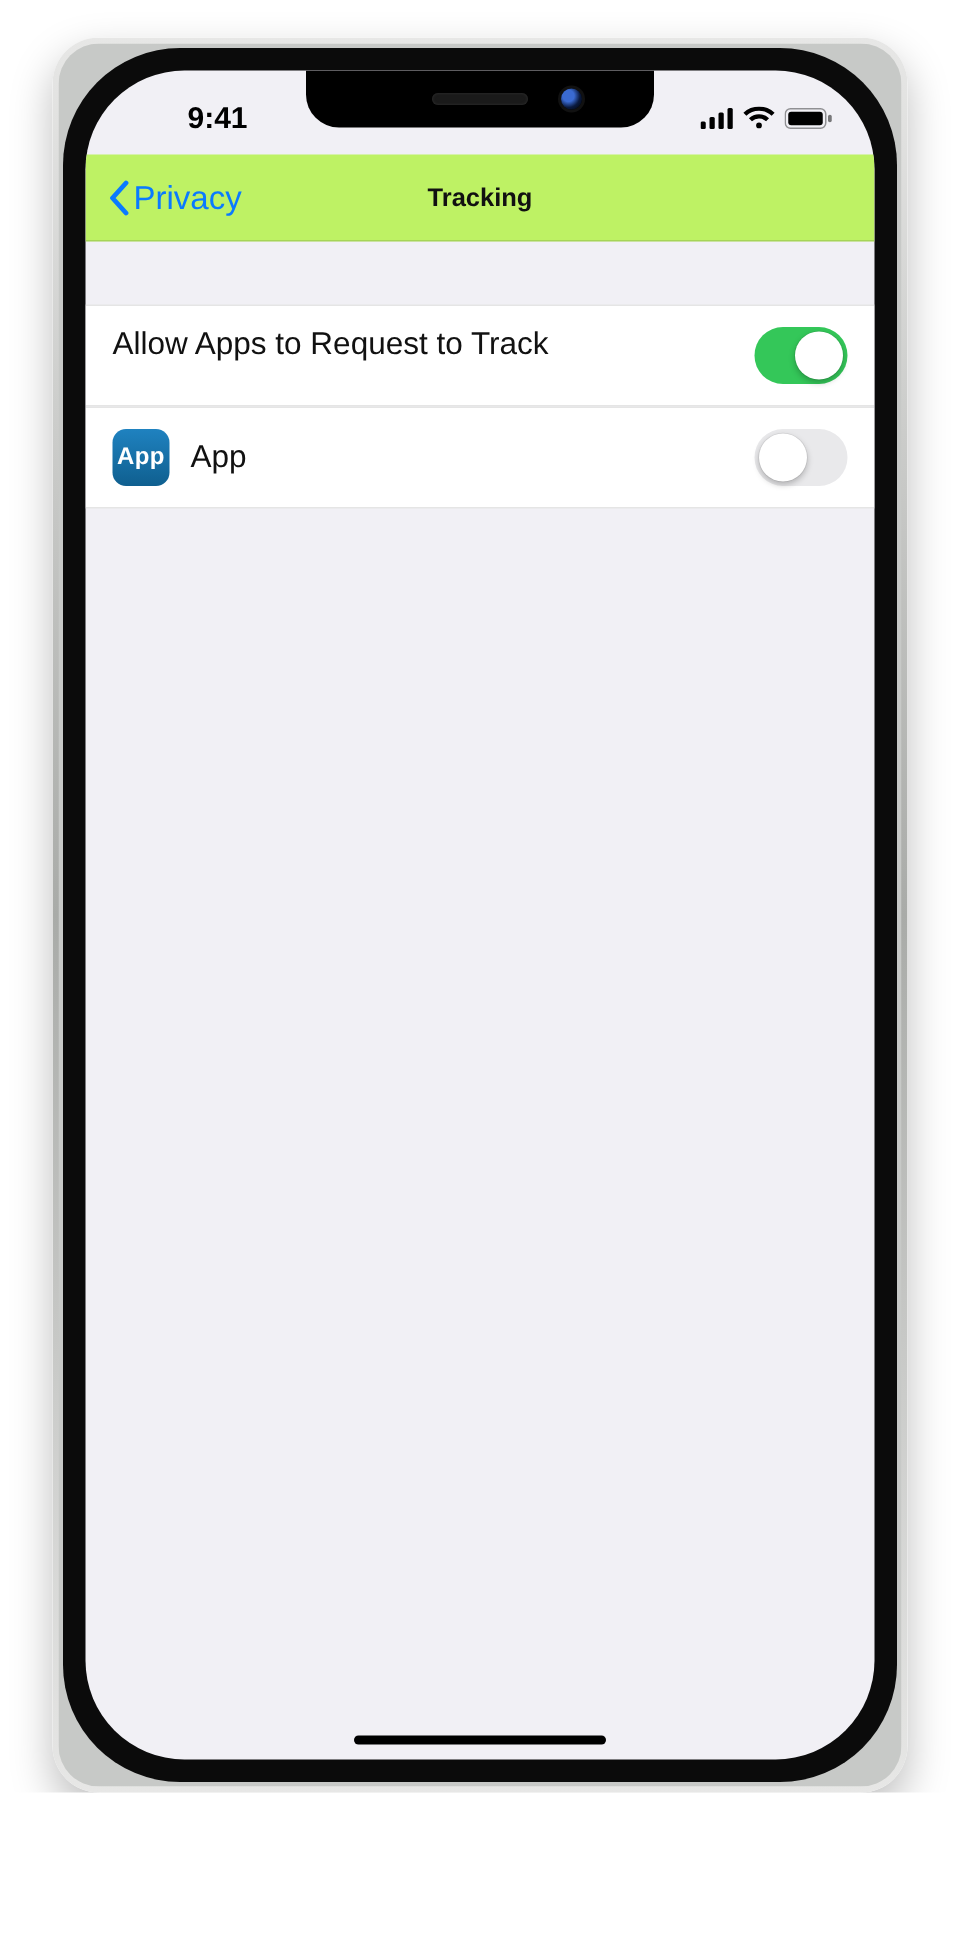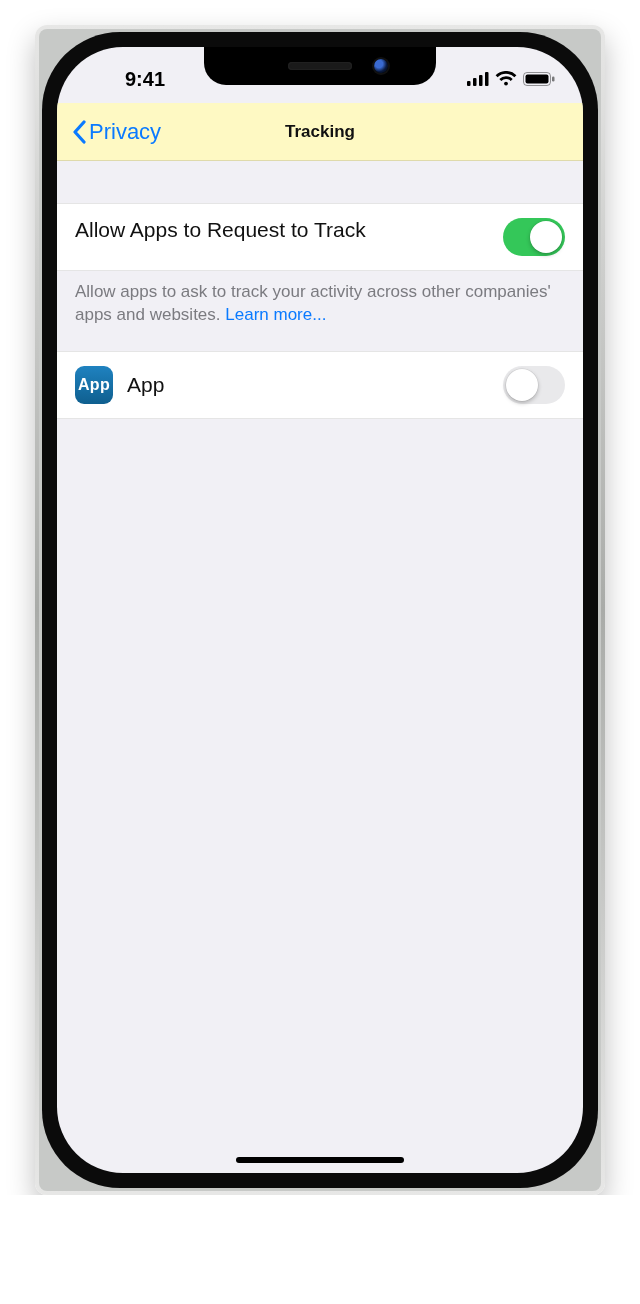--- a/index.html
+++ b/index.html
@@ -12,21 +12,21 @@
       -webkit-font-smoothing: antialiased;
       color: #111;
       width: 640px;
     }
     
     .phone {
       position: relative;
       width: 570px;
       height: 1170px;
       margin: 25px 0 0 0;
-      border-radius: 12px;
+      border-radius: 31px;
       background:
         linear-gradient(#c7c9c7,#c7c9c7) padding-box,
         linear-gradient(180deg,#e7e7e6 0%,#a9aba8 50%,#e7e7e6 100%) border-box;
       border: 4px solid transparent;
       box-shadow: 0 12px 28px rgba(0,0,0,.25);
     }
     .phone::after { 
       content:"";
       position:absolute; inset:3px;
       border-radius: 78px;
@@ -85,21 +85,21 @@
     }
     .status-left  { width: 120px; text-align:center; }
     .status-right { width: 120px; display:flex; justify-content:flex-end; align-items:center; gap:6px; }
     .icon svg { display:block; }
 
     
     .navbar {
       position:absolute; top:56px; left:0; right:0; height:58px;
       border-bottom:1px solid rgba(0,0,0,.12);
       display:flex; align-items:center; justify-content:center;
-      background:#fef9c3;
+      background:#bef264;
     }
     .navbar .title { font-size:17px; font-weight:700; }
     .back {
       position:absolute; left:8px; top:0; bottom:0;
       display:flex; align-items:center; gap:2px;
       color:#0a7aff; font-size:22px;
       padding:0 6px;
     }
     .back svg { stroke:#0a7aff; }
 
@@ -222,23 +222,20 @@
     <div class="content">
       <div class="spacer-top"></div>
 
       <div class="cell">
         <span>Allow Apps to Request to Track</span>
         <div id="sw-allow" class="switch on">
           <div class="knob"></div>
         </div>
       </div>
 
-      <div class="footer-note">
-        <span>Allow apps to ask to track your activity across other companies' apps and websites. </span><a href="#">Learn more...</a>
-      </div>
 
       <div class="cell">
         <div class="left">
           <div class="app-icon">App</div>
           <span>App</span>
         </div>
         <div id="sw-app0" class="switch off">
           <div class="knob"></div>
         </div>
       </div>

